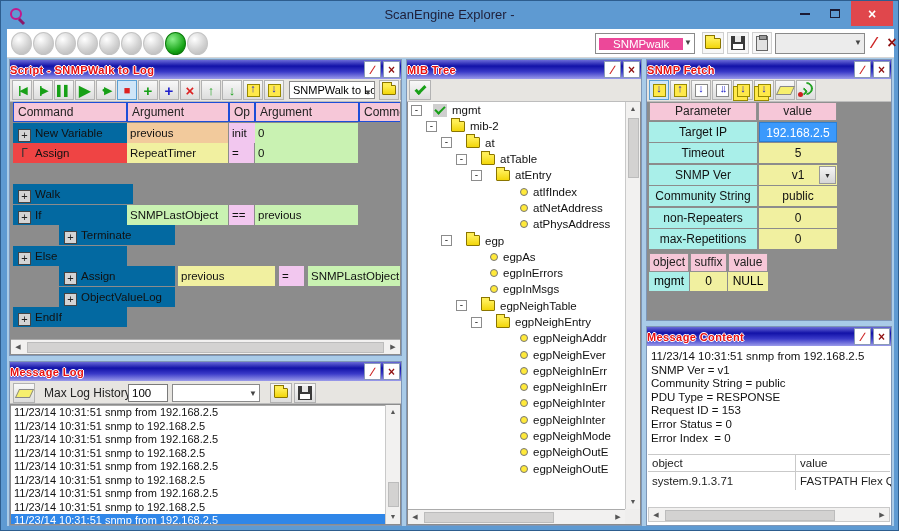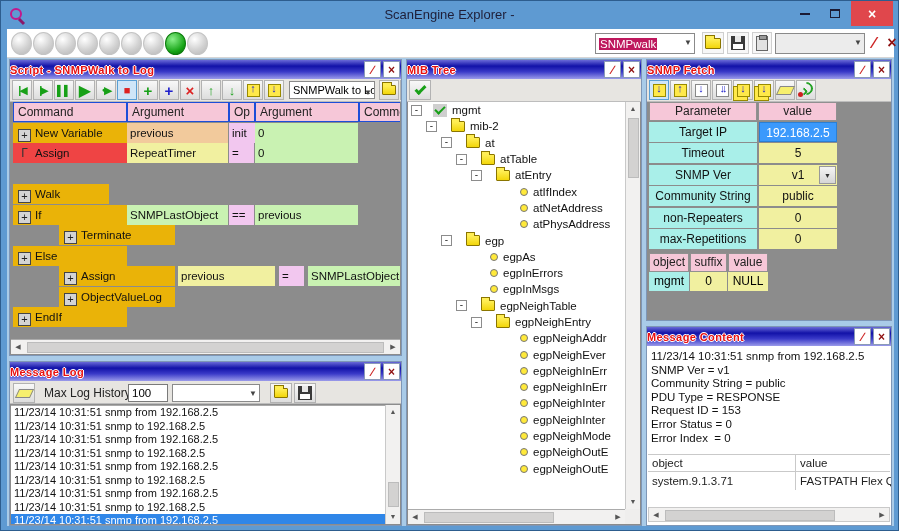--- a/index.html
+++ b/index.html
@@ -19,21 +19,21 @@
 .glyph-x{color:#fff;font-size:14px;font-weight:bold}
 
 .maintb{position:absolute;left:6px;top:28px;width:887px;height:29px;background:#fff;border-bottom:1px solid #d5d5d5}
 .lights{position:absolute;left:4px;top:3px;display:flex;gap:1px}
 .light{width:21px;height:23px;border-radius:50%;background:radial-gradient(circle at 35% 30%,#ffffff,#d2d2d2 55%,#b5b5b5);border:1px solid #c4c4c4}
 .light.on{background:radial-gradient(circle at 35% 30%,#8af08a,#14a314 65%,#056605);border-color:#0a7a0a}
 .combo{position:absolute;top:4px;height:21px;background:#fff;border:1px solid #8a8a8a;display:flex;align-items:center;padding-left:3px;font-size:11.5px;overflow:hidden;white-space:nowrap}
 .combo .combo-arrow{position:absolute;right:2px;top:4px;font-size:8px;color:#444}
 .combo.c1{left:588px;width:100px}
 .combo.c2{left:768px;width:90px;background:#ECECEC}
-.combo-sel{background:#be185d;color:#fff;padding:0 1px}
+.combo-sel{background:#ec4899;color:#fff;padding:0 14px}
 .icobtn{position:absolute;top:3px;width:22px;height:22px;background:#f7f7f7;border:1px solid #cfcfcf;display:flex;align-items:center;justify-content:center}
 .flatbtn{position:absolute;top:2px;width:18px;height:24px;display:flex;align-items:center;justify-content:center}
 .pencil-ico{color:#cc2222;font-weight:bold;font-size:16px;font-style:normal}
 .x-ico{color:#8f1010;font-weight:bold;font-size:16px;font-style:normal}
 .pencil-ico.sm{font-size:12px}.x-ico.sm{font-size:12px}
 .workarea{position:absolute;left:6px;top:57px;width:887px;height:468px;background:#A9CBE8}
 
 .panel{position:absolute;border:1px solid #7e96b6;background:#8C8C8C;overflow:hidden}
 #p-script{left:8px;top:58px;width:393px;height:297px}
 #p-log{left:8px;top:360px;width:393px;height:165px}
@@ -70,21 +70,21 @@
 .ico-floppy::before{content:"";position:absolute;left:4px;top:0;width:6px;height:6px;background:#e8e8e8}
 .ico-floppy::after{content:"";position:absolute;left:2px;bottom:1px;width:10px;height:5px;background:#fff}
 .ico-clip{width:12px;height:15px;background:#e2e2e2;border:1px solid #666;position:relative}
 .ico-clip::before{content:"";position:absolute;left:2px;top:-2px;width:6px;height:3px;background:#999;border:1px solid #555}
 .chk{width:11px;height:6px;border-left:3px solid #17a017;border-bottom:3px solid #17a017;transform:rotate(-45deg);margin-top:-3px}
 
 .stable{position:absolute;left:1px;top:42px;right:1px;bottom:16px;background:#8C8C8C;overflow:hidden}
 .shc{position:absolute;top:0;height:20px;background:#F6C7D8;border:1px solid #1d4ed8;font-size:12px;color:#222;padding-left:4px;line-height:18px;overflow:hidden;white-space:nowrap}
 .srow{position:absolute;left:0;right:0;height:20px}
 .scell{position:absolute;height:20px;font-size:11.5px;line-height:20px;padding-left:3px;color:#111;white-space:nowrap;overflow:hidden}
-.cy{background:#eab308}.cyl{background:#ef4444}.tn{background:#F2CA9C}.yl{background:#F1F0A0}.lv{background:#F2C7EF}.gr{background:#C9F2B2}
+.cy{background:#0369a1}.cyl{background:#ef4444}.tn{background:#F2CA9C}.yl{background:#F1F0A0}.lv{background:#F2C7EF}.gr{background:#C9F2B2}
 .plusbox{display:inline-block;width:13px;height:13px;line-height:11px;text-align:center;background:#d4d4d4;border:1px solid #444;font-size:11px;margin:0 4px 0 2px;vertical-align:-2px;color:#222}
 .branch{display:inline-block;width:13px;text-align:center;color:#333;margin:0 4px 0 2px;font-size:12px}
 
 .hscroll{position:absolute;height:15px;background:#F2F1F0;border-top:1px solid #ababab;left:1px;right:1px;bottom:1px}
 .vscroll{position:absolute;width:15px;background:#F2F1F0;border-left:1px solid #c9c9c9}
 .sarr{position:absolute;font-size:7px;color:#555;width:14px;height:14px;text-align:center;line-height:14px}
 .sarr.left{left:0;top:0}.sarr.right{right:0;top:0}.sarr.up{top:0;left:0}.sarr.down{bottom:0;left:0}
 .hthumb{position:absolute;top:2px;height:11px;background:#d3d2d1;border:1px solid #bcbcbc}
 .vthumb{position:absolute;left:2px;width:11px;background:#d3d2d1;border:1px solid #bcbcbc}
 .corner{position:absolute;right:1px;bottom:1px;width:15px;height:15px;background:#EFEEED}
@@ -265,21 +265,21 @@
         <div class="scell lv" style="left:218px;width:33px">init</div>
         <div class="scell gr" style="left:244px;width:103px">0</div>
       </div>
       <div class="srow" style="top:41px">
         <div class="scell cyl" style="left:2px;width:114px"><span class="branch">Γ</span><span>Assign</span></div>
         <div class="scell yl" style="left:116px;width:101px">RepeatTimer</div>
         <div class="scell lv" style="left:218px;width:25px">=</div>
         <div class="scell gr" style="left:244px;width:103px">0</div>
       </div>
       <div class="srow" style="top:82px">
-        <div class="scell cy" style="left:2px;width:96px"><span class="plusbox">+</span><span>Walk</span></div>
+        <div class="scell cy" style="left:2px;width:120px"><span class="plusbox">+</span><span>Walk</span></div>
       </div>
       <div class="srow" style="top:102.5px">
         <div class="scell cy" style="left:2px;width:114px"><span class="plusbox">+</span><span>If</span></div>
         <div class="scell gr" style="left:116px;width:101px">SNMPLastObject</div>
         <div class="scell lv" style="left:218px;width:25px">==</div>
         <div class="scell gr" style="left:244px;width:103px">previous</div>
       </div>
       <div class="srow" style="top:123px">
         <div class="scell cy" style="left:48px;width:116px"><span class="plusbox">+</span><span>Terminate</span></div>
       </div>

